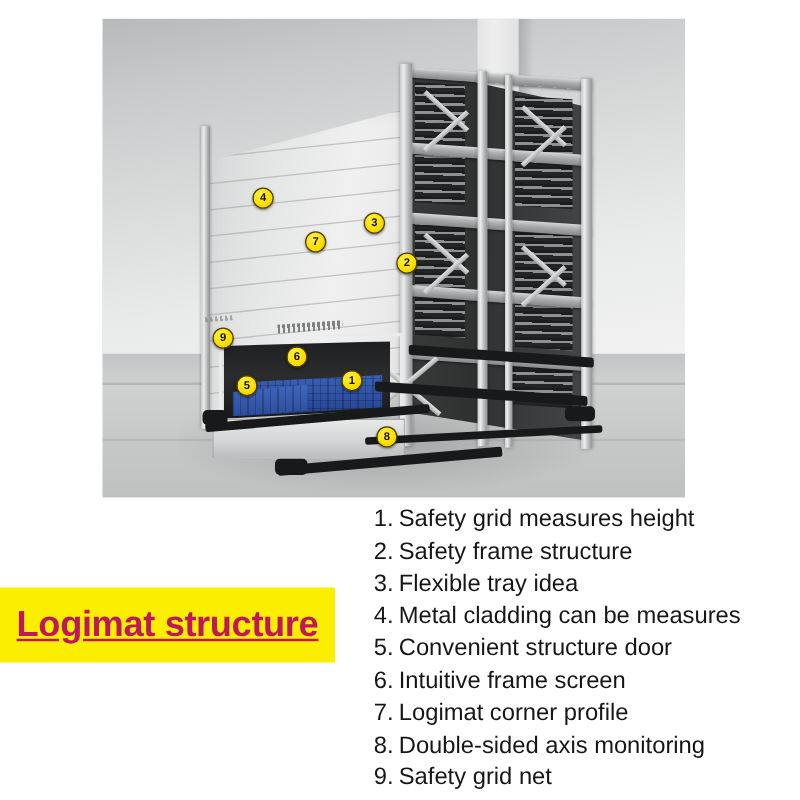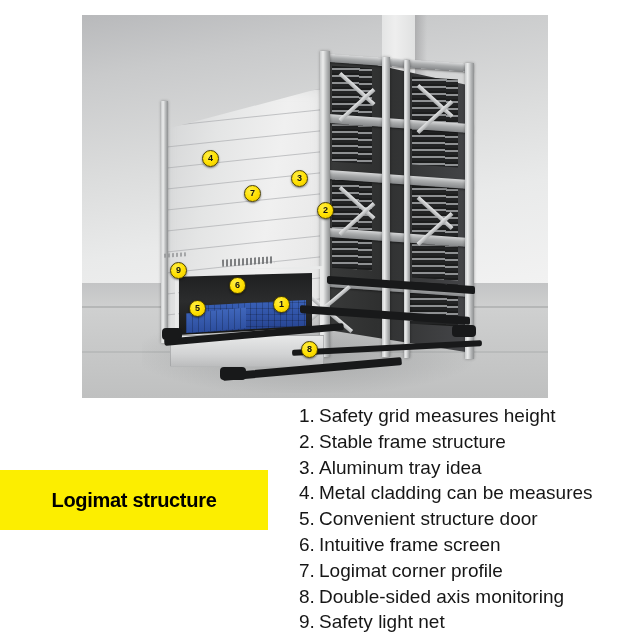--- a/index.html
+++ b/index.html
@@ -213,25 +213,26 @@
     position: absolute;
     left: 0; top: 470px;
     width: 268px; height: 60px;
     background: #fcee00;
     display: flex;
     align-items: center;
     justify-content: center;
   }
   #title-text {
     font-family: "Liberation Sans", sans-serif;
-    font-size: 20px;
+    font-size: 29px;
     font-weight: bold;
-    color: #000000;
+    color: #be185d;
     letter-spacing: -0.3px;
     white-space: nowrap;
+    text-decoration: underline;
   }
 
   
   #feature-list {
     position: absolute;
     left: 299px;
     top: 403px;
     width: 330px;
   }
   .feature-row {
@@ -346,25 +347,25 @@
   <span id="title-text">Logimat structure</span>
 </div>
 
 <div id="feature-list">
     <div class="feature-row">
       <span class="feature-num">1.</span>
       <span class="feature-label">Safety grid measures height</span>
     </div>
     <div class="feature-row">
       <span class="feature-num">2.</span>
-      <span class="feature-label">Stable frame structure</span>
+      <span class="feature-label">Safety frame structure</span>
     </div>
     <div class="feature-row">
       <span class="feature-num">3.</span>
-      <span class="feature-label">Aluminum tray idea</span>
+      <span class="feature-label">Flexible tray idea</span>
     </div>
     <div class="feature-row">
       <span class="feature-num">4.</span>
       <span class="feature-label">Metal cladding can be measures</span>
     </div>
     <div class="feature-row">
       <span class="feature-num">5.</span>
       <span class="feature-label">Convenient structure door</span>
     </div>
     <div class="feature-row">
@@ -374,15 +375,15 @@
     <div class="feature-row">
       <span class="feature-num">7.</span>
       <span class="feature-label">Logimat corner profile</span>
     </div>
     <div class="feature-row">
       <span class="feature-num">8.</span>
       <span class="feature-label">Double-sided axis monitoring</span>
     </div>
     <div class="feature-row">
       <span class="feature-num">9.</span>
-      <span class="feature-label">Safety light net</span>
+      <span class="feature-label">Safety grid net</span>
     </div>
   </div>
 
 </body></html>

